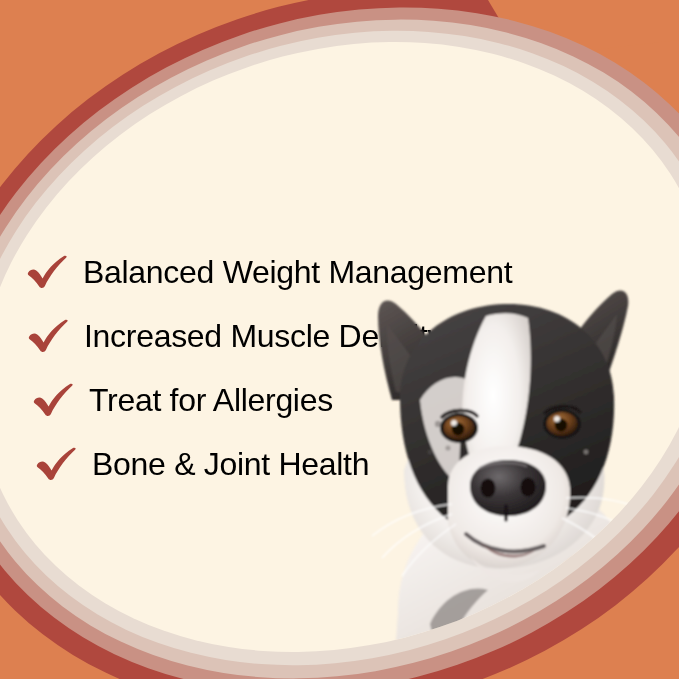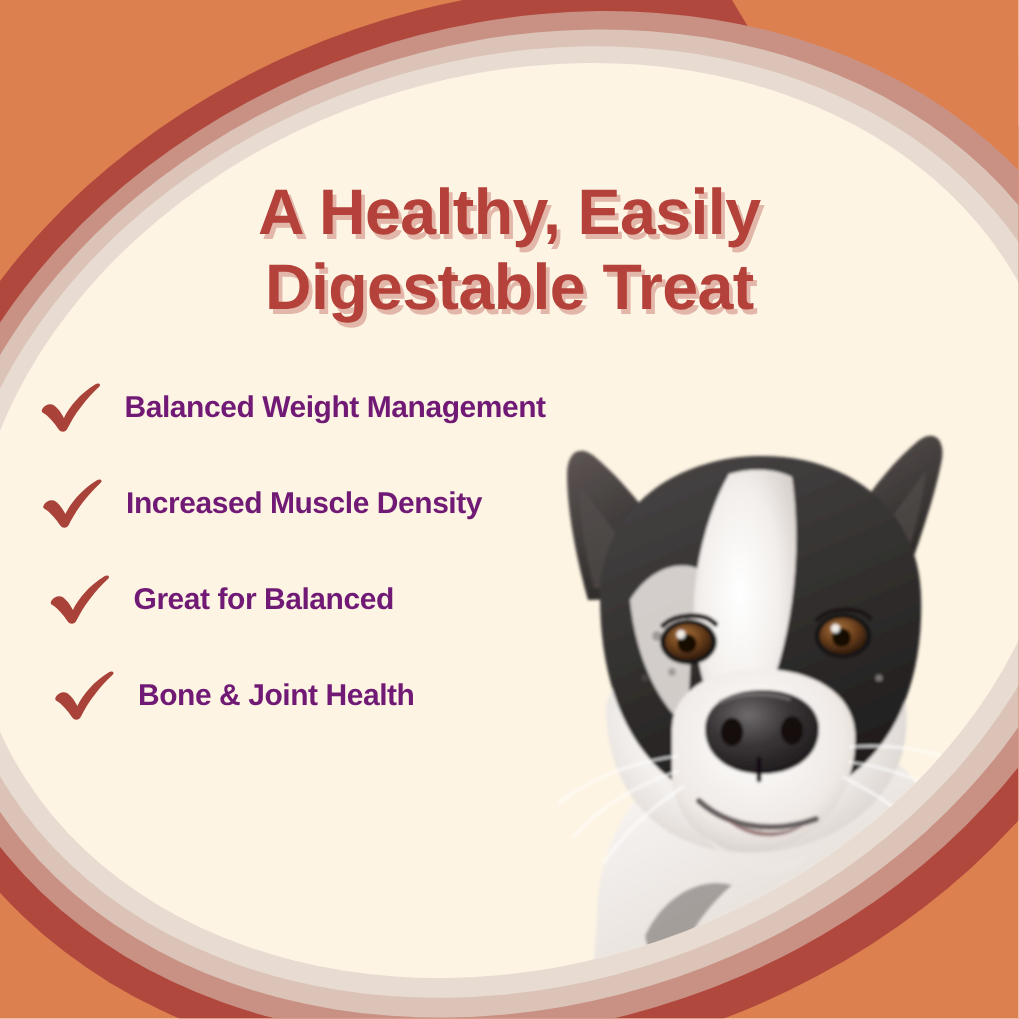--- a/index.html
+++ b/index.html
@@ -65,23 +65,23 @@
     align-items:center;
   }
   .benefit .check{
     flex:0 0 auto;
     width:46px;
     height:40px;
     margin-right:12px;
   }
   .benefit .check svg{ display:block; width:46px; height:40px; }
   .benefit .btext{
-    font-size:20px;
-    font-weight:bold;
-    color:#701a75;
+    font-size:32px;
+    font-weight:normal;
+    color:#000000;
     letter-spacing:-0.3px;
     white-space:nowrap;
   }
   
   .benefit.i0{ padding-left:25px; }
   .benefit.i1{ padding-left:26px; }
   .benefit.i2{ padding-left:29px; }
   .benefit.i3{ padding-left:31px; }
   .benefit.i4{ padding-left:34px;text-align:center; }
 </style>
@@ -110,24 +110,20 @@
       <ellipse cx="347" cy="349" rx="400" ry="320" transform="rotate(-19 347 349)" fill="#DCC3B7"></ellipse>
 
       <ellipse cx="345" cy="348" rx="386" ry="308" transform="rotate(-19 345 348)" fill="#E8DCD2"></ellipse>
 
       <ellipse cx="344" cy="347" rx="372" ry="296" transform="rotate(-19 344 347)" fill="#FDF4E3"></ellipse>
     </g>
   </svg>
 
   <div id="content">
 
-    <h1 id="headline">
-      <span class="hl-line">A Healthy, Easily</span>
-      <span class="hl-line">Digestable Treat</span>
-    </h1>
 
     <ul id="benefits">
 
       <li class="benefit i0">
         <span class="check">
           <svg viewBox="0 0 46 40" aria-hidden="true">
             <path d="M3.4 20.3 C5.0 17.8 8.6 16.6 11.2 18.4 C13.7 20.2 15.8 23.4 17.6 26.6
                      C21.4 19.0 28.2 10.6 38.6 4.2 C40.4 3.1 42.6 4.0 41.3 5.6
                      C32.3 14.0 24.6 24.0 19.9 33.9 C18.8 36.3 15.7 36.6 14.2 34.4
                      C11.0 29.7 7.2 25.4 3.9 23.4 C2.5 22.6 2.6 21.4 3.4 20.3 Z" fill="#A9433A"></path>
@@ -151,21 +147,21 @@
 
       <li class="benefit i3">
         <span class="check">
           <svg viewBox="0 0 46 40" aria-hidden="true">
             <path d="M3.4 20.3 C5.0 17.8 8.6 16.6 11.2 18.4 C13.7 20.2 15.8 23.4 17.6 26.6
                      C21.4 19.0 28.2 10.6 38.6 4.2 C40.4 3.1 42.6 4.0 41.3 5.6
                      C32.3 14.0 24.6 24.0 19.9 33.9 C18.8 36.3 15.7 36.6 14.2 34.4
                      C11.0 29.7 7.2 25.4 3.9 23.4 C2.5 22.6 2.6 21.4 3.4 20.3 Z" fill="#A9433A"></path>
           </svg>
         </span>
-        <span class="btext">Great for Balanced</span>
+        <span class="btext">Treat for Allergies</span>
       </li>
 
       <li class="benefit i4">
         <span class="check">
           <svg viewBox="0 0 46 40" aria-hidden="true">
             <path d="M3.4 20.3 C5.0 17.8 8.6 16.6 11.2 18.4 C13.7 20.2 15.8 23.4 17.6 26.6
                      C21.4 19.0 28.2 10.6 38.6 4.2 C40.4 3.1 42.6 4.0 41.3 5.6
                      C32.3 14.0 24.6 24.0 19.9 33.9 C18.8 36.3 15.7 36.6 14.2 34.4
                      C11.0 29.7 7.2 25.4 3.9 23.4 C2.5 22.6 2.6 21.4 3.4 20.3 Z" fill="#A9433A"></path>
           </svg>

